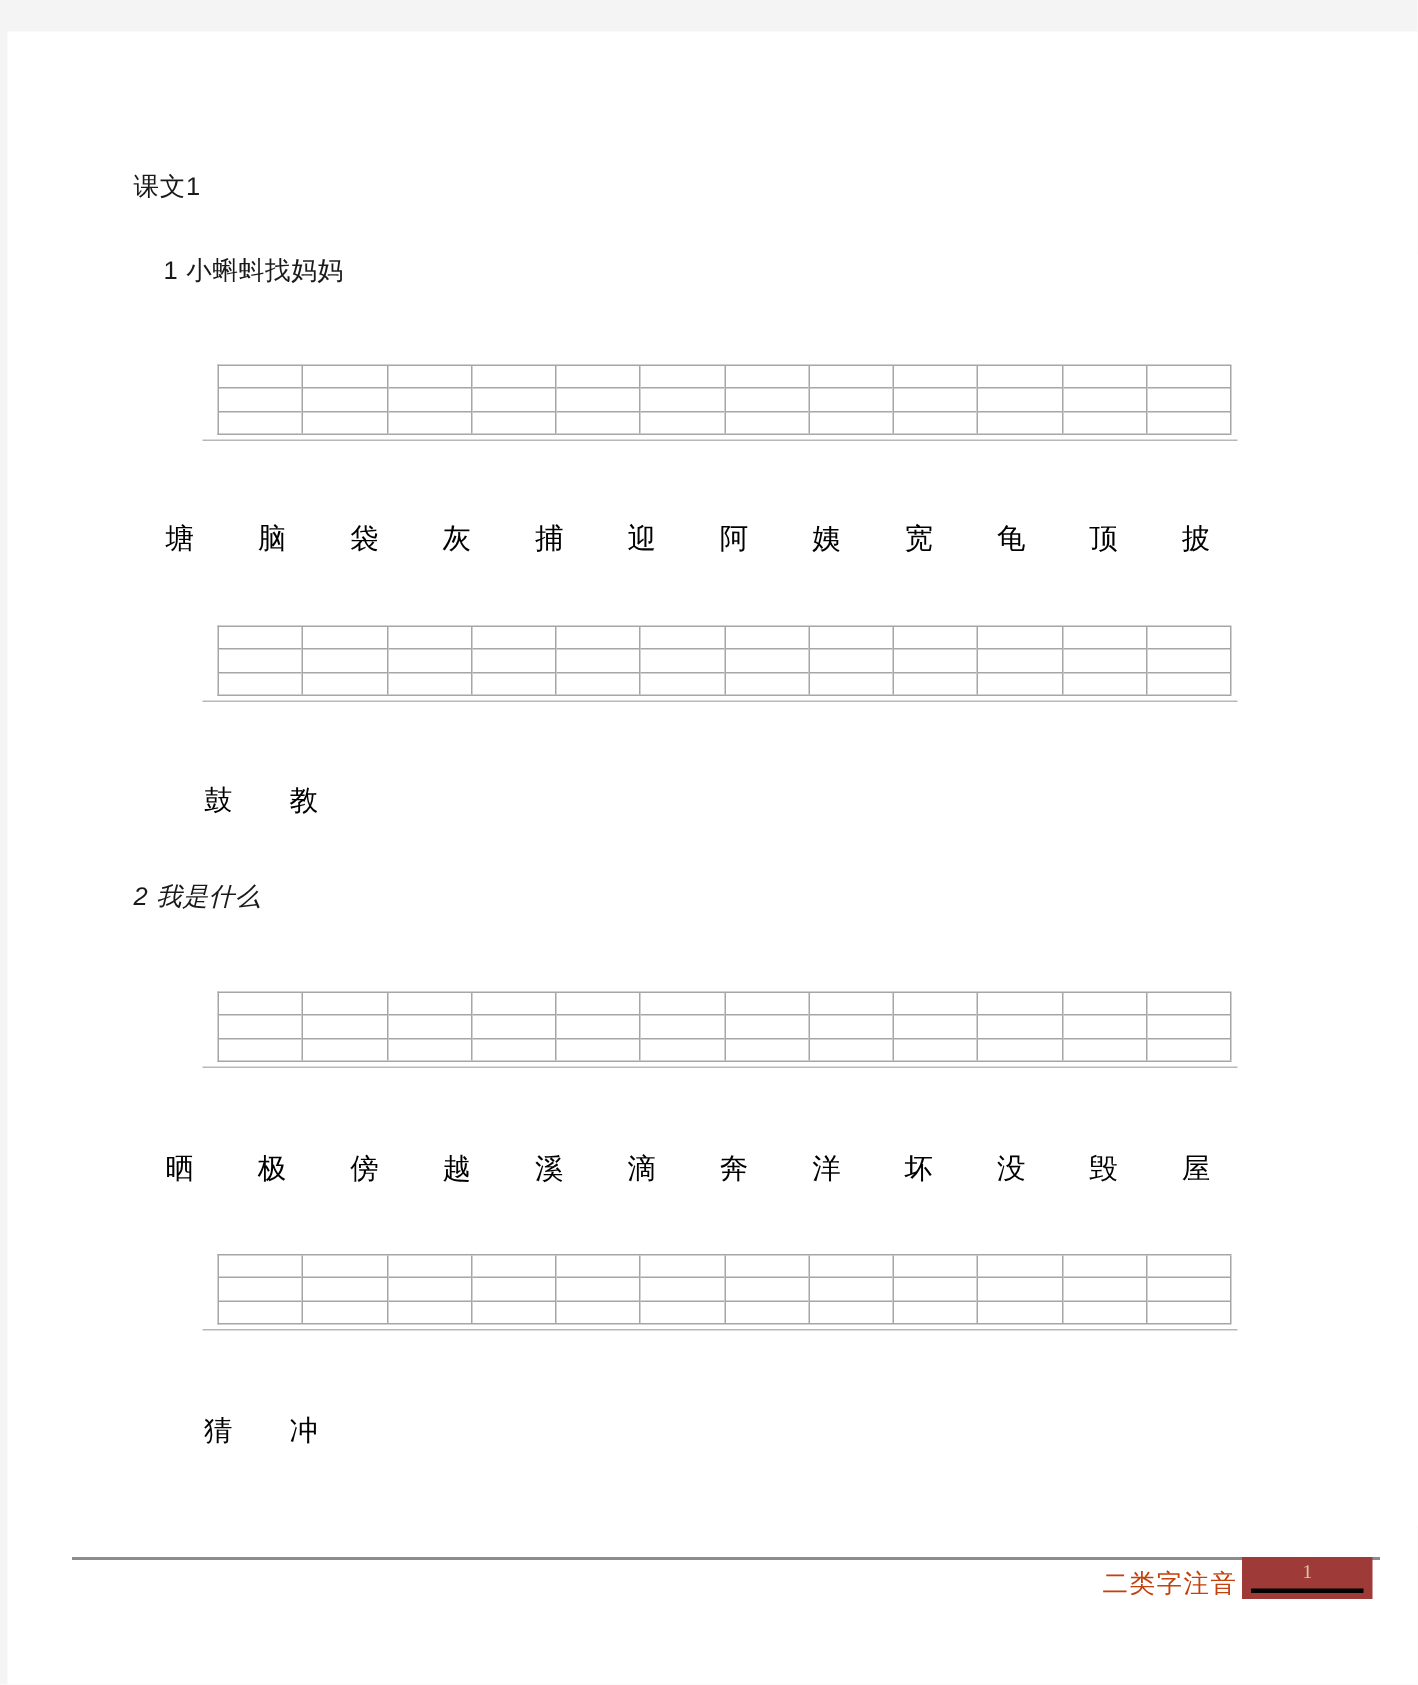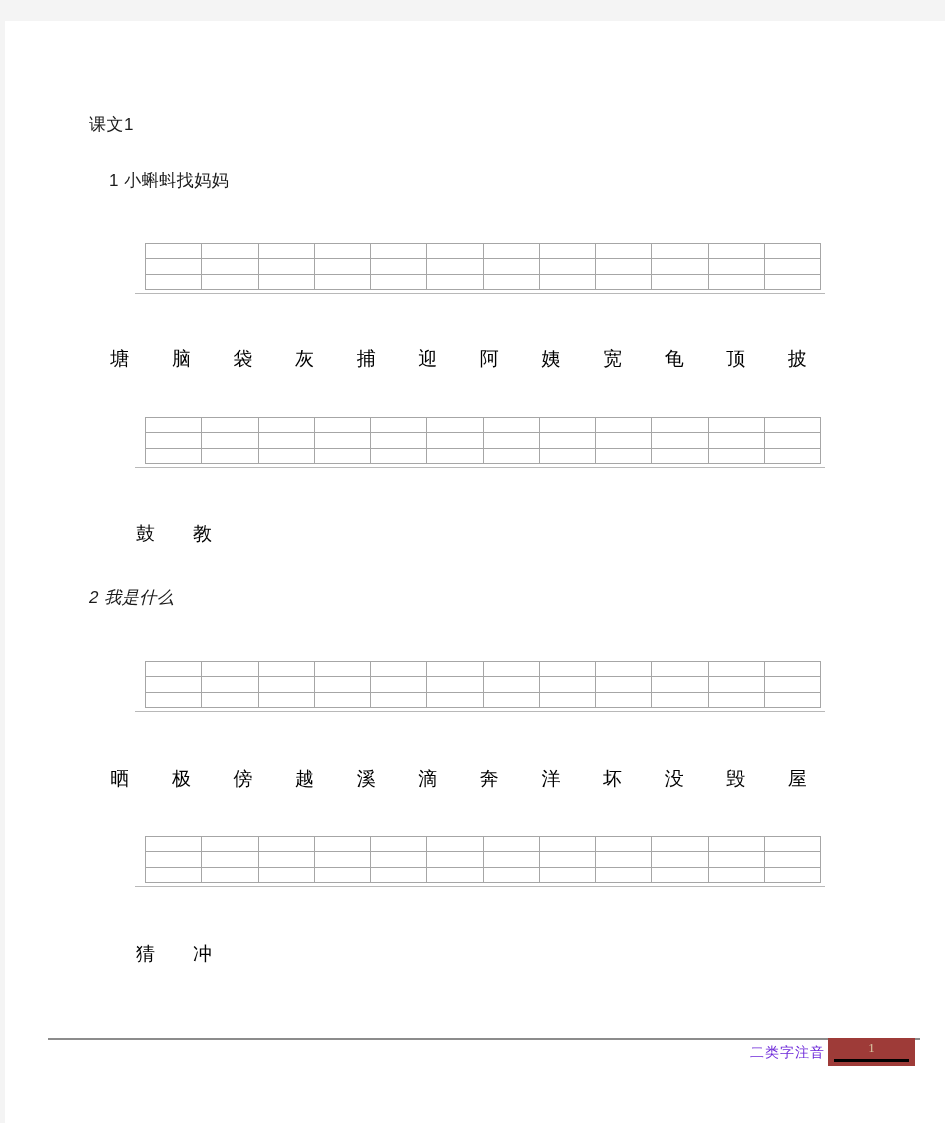--- a/index.html
+++ b/index.html
@@ -124,22 +124,22 @@
     left: 43px;
     top: 27px;
     width: 872px;
     height: 0;
     border-top: 2px solid #8c8c8c;
   }
   .footer-label {
     position: absolute;
     right: 120px;
     top: 33px;
-    font-size: 14px;
-    color: #6d28d9;
+    font-size: 17px;
+    color: #c2410c;
     white-space: nowrap;
     letter-spacing: 1px;
     font-family: Liberation Serif, serif;
   }
   .page-num-box {
     position: absolute;
     left: 823px;
     top: 27px;
     width: 87px;
     height: 28px;

